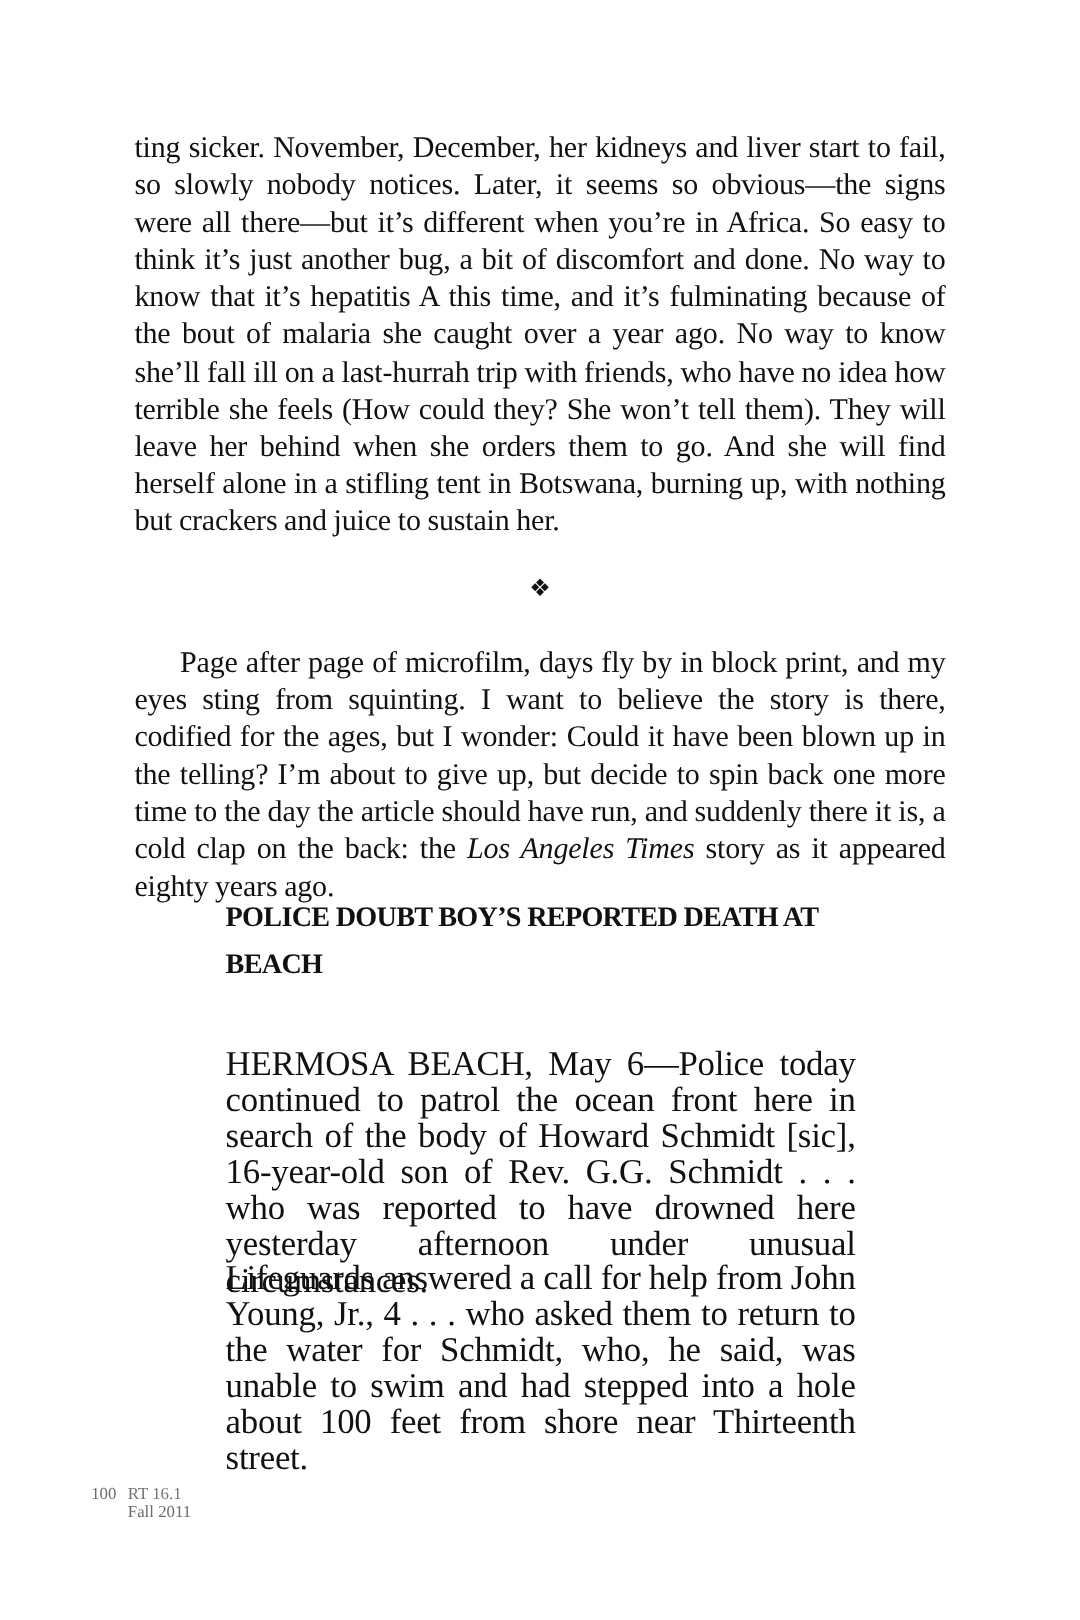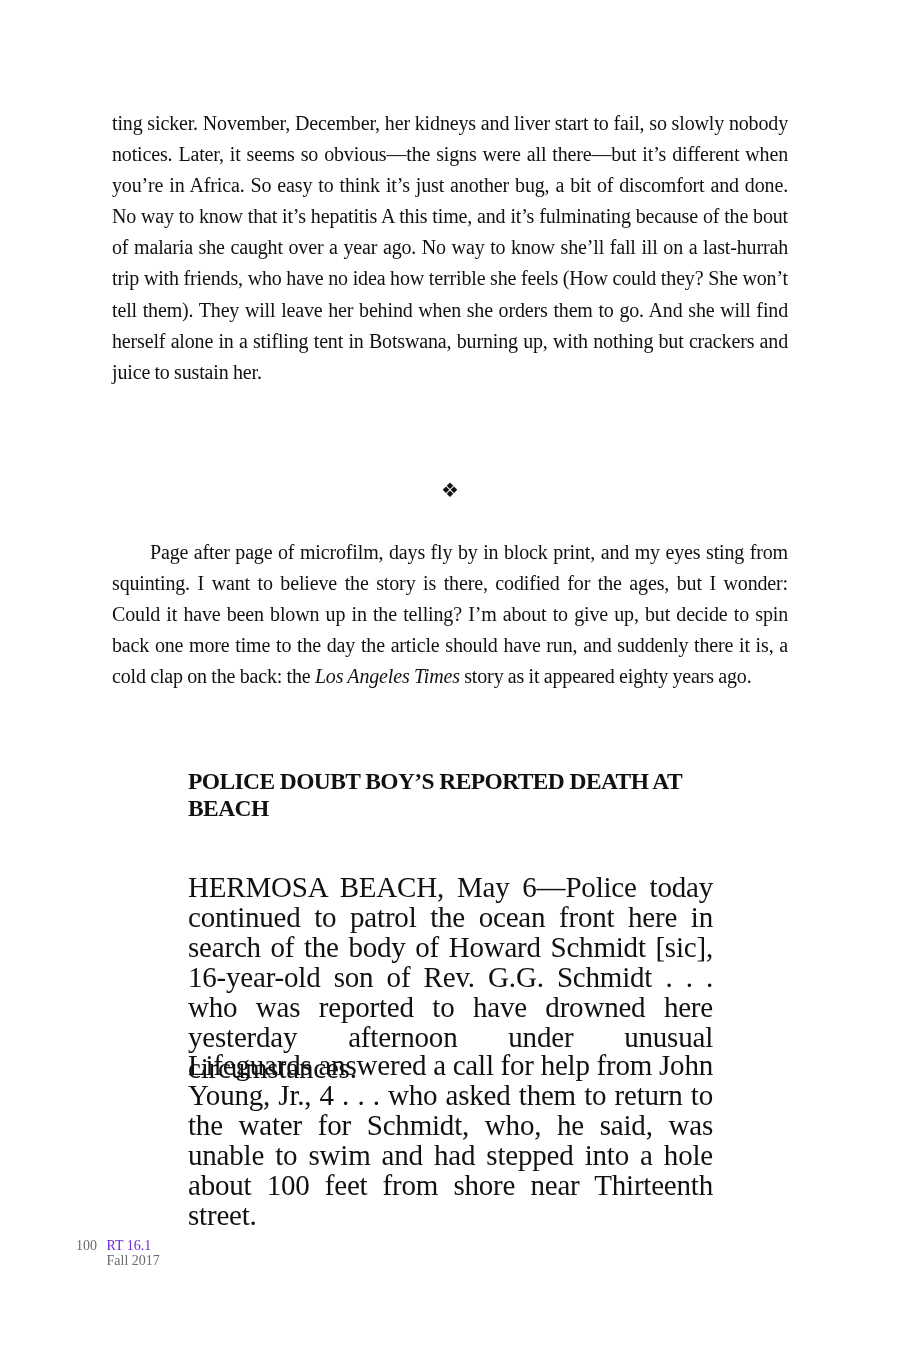--- a/index.html
+++ b/index.html
@@ -17,21 +17,21 @@
     }
     .page {
       position: absolute;
       left: 0; top: 0;
       width: 900px; height: 1350px;
     }
     .body-text {
       position: absolute;
       left: 112px;
       width: 676px;
-      font-size: 20px;
+      font-size: 25px;
       line-height: 31.1px;
       text-align: justify;
       letter-spacing: -0.15px;
       word-spacing: -0.5px;
       margin: 0;
     }
     .p1 { top: 108px; }
     .p2 { top: 537px; text-indent: 38px; }
     .ornament {
       position: absolute;
@@ -43,24 +43,24 @@
       font-family: "DejaVu Sans", sans-serif;
       color: #111111;
     }
     .quote {
       position: absolute;
       left: 188px;
       width: 525px;
       margin: 0;
     }
     .headline {
-      top: 768px;
+      top: 746px;
       font-weight: bold;
       font-size: 23.5px;
-      line-height: 27px;
+      line-height: 39px;
       letter-spacing: -0.6px;
       text-align: left;
     }
     .quote-para {
       font-size: 29px;
       line-height: 30.1px;
       text-align: justify;
       letter-spacing: -0.2px;
       word-spacing: -0.6px;
       margin-top: 32px;
@@ -78,21 +78,21 @@
     .footer .page-number {
       color: #6b6b6b;
       display: inline-block;
       vertical-align: top;
     }
     .footer .journal {
       display: inline-block;
       vertical-align: top;
       margin-left: 6px;
     }
-    .footer .journal-issue { color: #6d28d9; display: block; }
+    .footer .journal-issue { color: #737373; display: block; }
     .footer .journal-season { color: #6b6b6b; display: block; }
   </style>
 </head>
 <body>
 
 <div class="page">
 
   <p class="body-text p1">ting sicker. November, December, her kidneys and liver start to fail, so slowly nobody notices. Later, it seems so obvious—the signs were all there—but it’s different when you’re in Africa. So easy to think it’s just another bug, a bit of discomfort and done. No way to know that it’s hepatitis A this time, and it’s fulminating because of the bout of malaria she caught over a year ago. No way to know she’ll fall ill on a last-hurrah trip with friends, who have no idea how terrible she feels (How could they? She won’t tell them). They will leave her behind when she orders them to go. And she will find herself alone in a stifling tent in Botswana, burning up, with nothing but crackers and juice to sustain her.</p>
 
   <div class="ornament">❖</div>
@@ -102,17 +102,17 @@
   <h2 class="quote headline">POLICE DOUBT BOY’S REPORTED DEATH AT BEACH</h2>
 
   <p class="quote quote-para qp1">HERMOSA BEACH, May 6—Police today continued to patrol the ocean front here in search of the body of Howard Schmidt [sic], 16-year-old son of Rev. G.G. Schmidt . . . who was reported to have drowned here yesterday afternoon under unusual circumstances.</p>
 
   <p class="quote quote-para qp2">Lifeguards answered a call for help from John Young, Jr., 4 . . . who asked them to return to the water for Schmidt, who, he said, was unable to swim and had stepped into a hole about 100 feet from shore near Thirteenth street.</p>
 
   <div class="footer">
     <span class="page-number">100</span>
     <span class="journal">
       <span class="journal-issue">RT 16.1</span>
-      <span class="journal-season">Fall 2017</span>
+      <span class="journal-season">Fall 2011</span>
     </span>
   </div>
 
 </div>
 
 </body></html>

